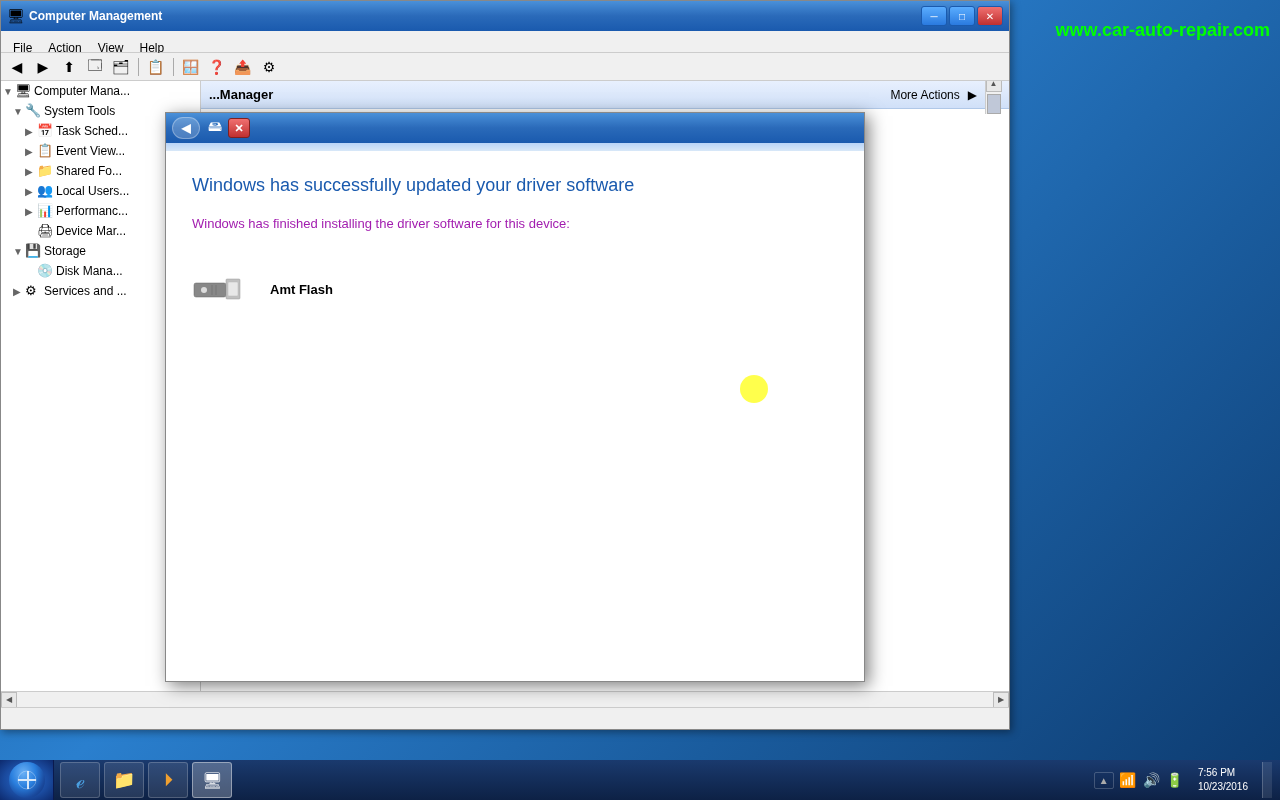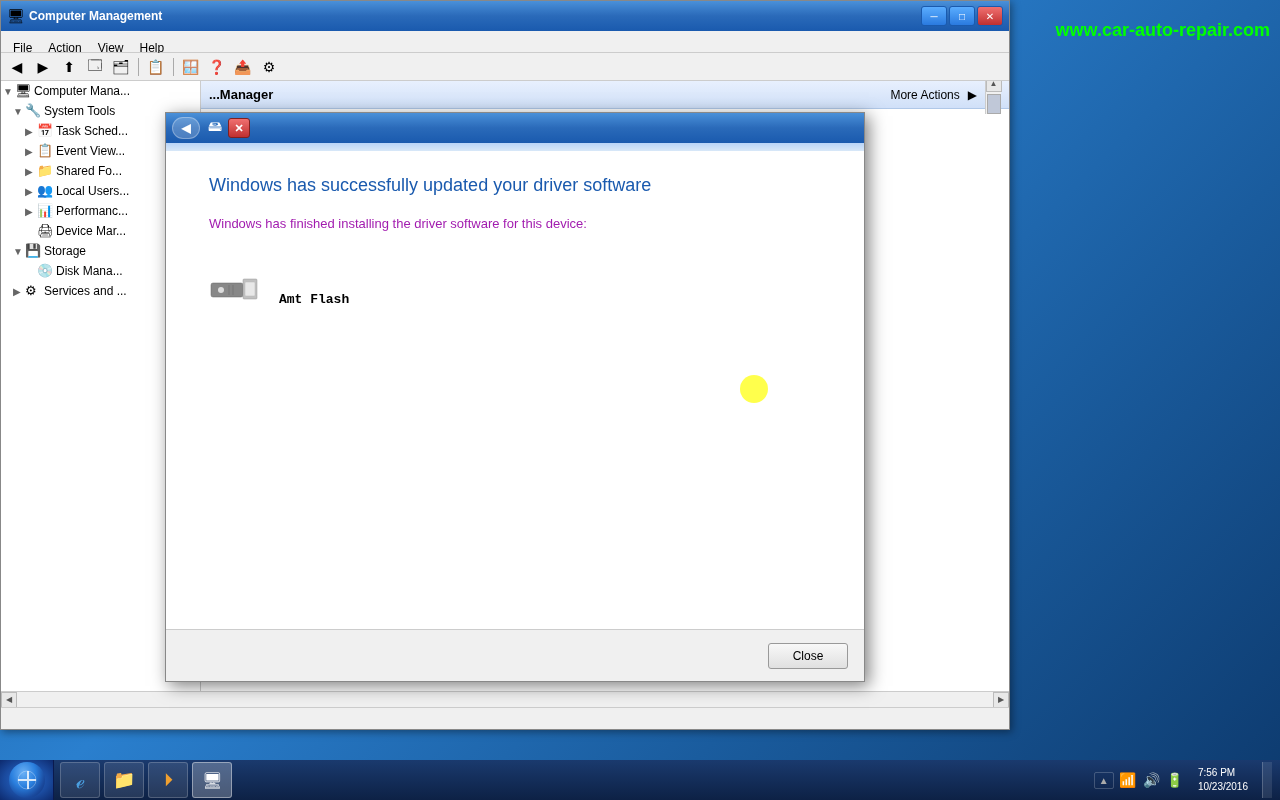--- a/index.html
+++ b/index.html
@@ -424,43 +424,42 @@
       font-weight: bold;
     }
 
     .dialog-header-band {
       height: 8px;
       background: linear-gradient(to bottom, #b8d4f8 0%, #d8e8f8 100%);
     }
 
     .dialog-content {
       flex: 1;
-      padding: 24px 43px;
+      padding: 24px 26px;
       overflow-y: auto;
     }
 
     .success-title {
       font-size: 18px;
       color: #1a5aae;
       font-weight: normal;
       margin-bottom: 20px;
     }
 
     .success-desc {
       font-size: 13px;
       color: #a21caf;
       margin-bottom: 30px;
     }
 
     .device-row {
       display: flex;
-      align-items: flex-end;
-      gap: 20px;
+      align-items: center;
+      gap: 28px;
       padding: 10px 0;
-      font-family: Liberation Mono, monospace;
     }
 
     .device-name {
       font-size: 13px;
       font-weight: bold;
     }
 
     .dialog-footer {
       height: 52px;
       background: #f0f0f0;
@@ -676,23 +675,20 @@
               <circle cx="12" cy="19" r="3" fill="#ddd"></circle>
 
               <line x1="20" y1="14" x2="20" y2="24" stroke="#777" stroke-width="1"></line>
               <line x1="24" y1="14" x2="24" y2="24" stroke="#777" stroke-width="1"></line>
             </svg>
           </div>
           <span class="device-name">Amt Flash</span>
         </div>
       </div>
 
-      <div class="dialog-footer">
-        <div class="close-button">Close</div>
-      </div>
     </div>
   </div>
 
   <div class="cursor-indicator"></div>
 
   <div class="taskbar">
 
     <div class="start-button">
       <div class="start-orb">
         <svg width="22" height="22" viewBox="0 0 22 22" xmlns="http://www.w3.org/2000/svg">

